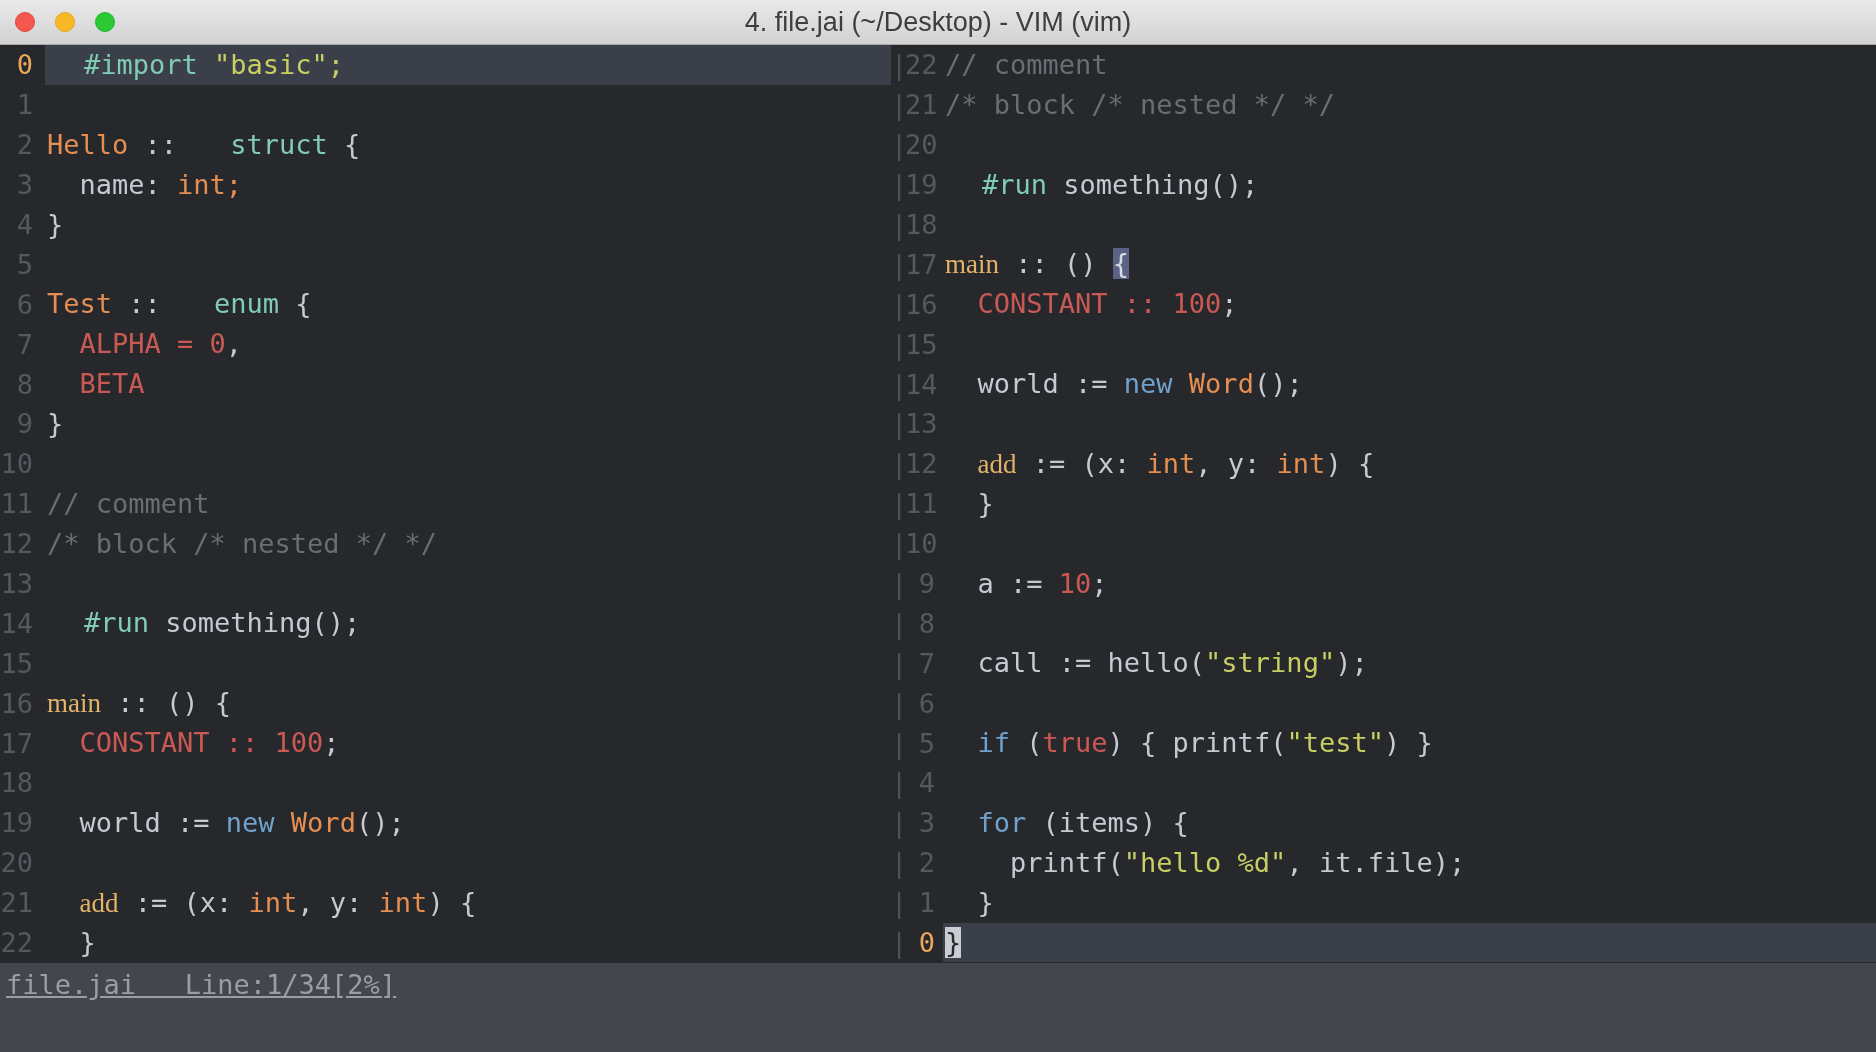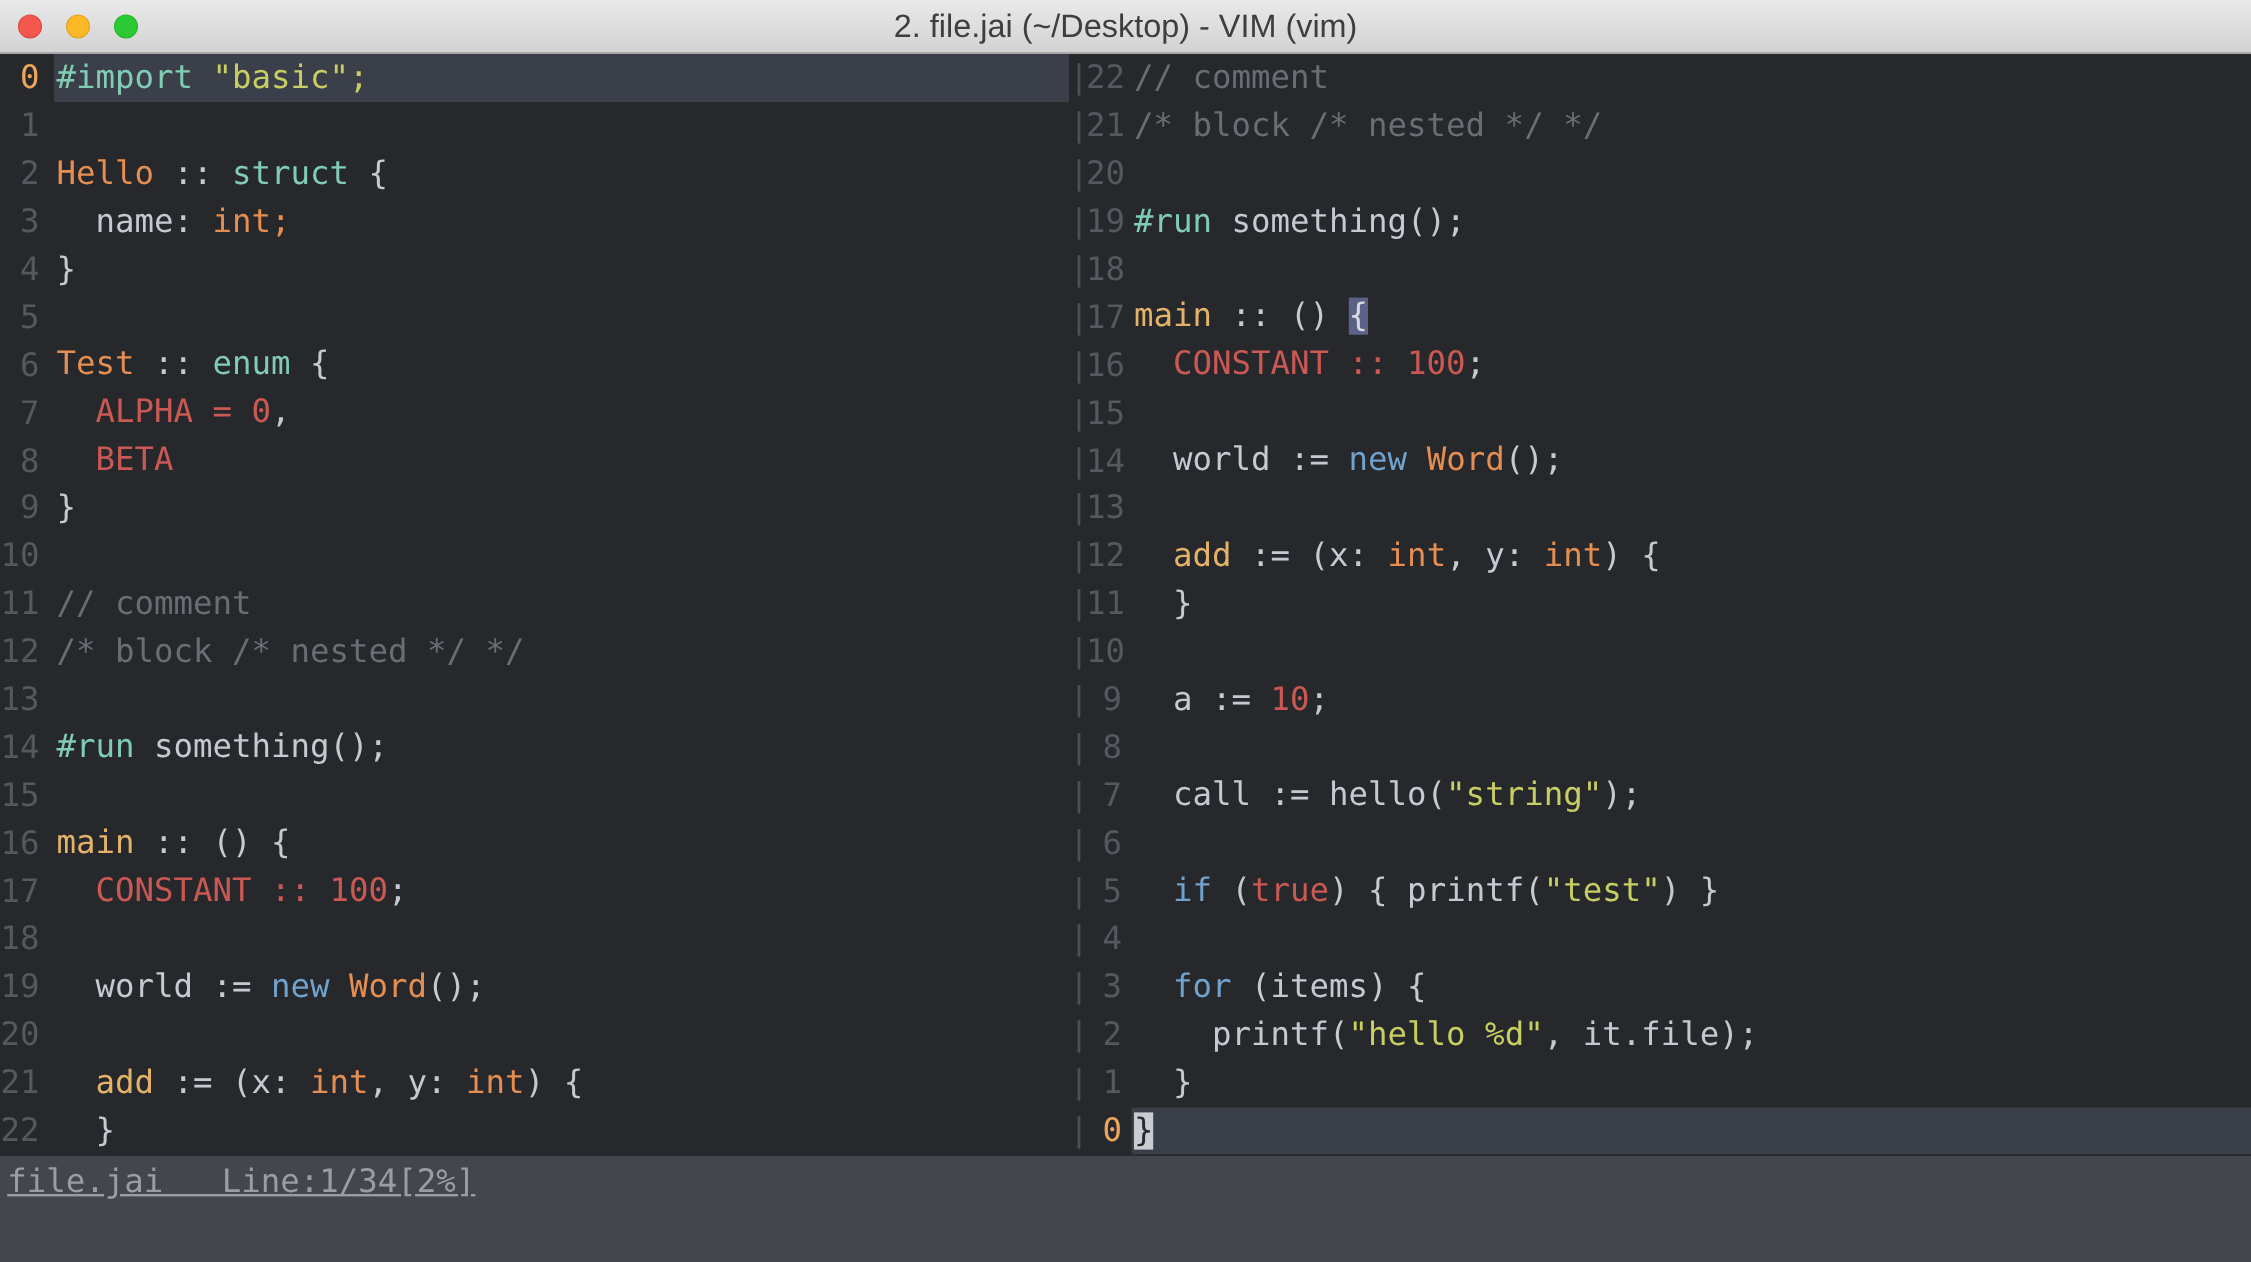--- a/index.html
+++ b/index.html
@@ -35,25 +35,25 @@
   .lnum { flex:0 0 33px; width:33px; text-align:right; color:var(--linenr); }
   .lnum.active { color:var(--linenr_active); }
   .pane.right .lnum { flex:0 0 30px; width:30px; }
   .vsep { flex:0 0 14px; width:14px; color:var(--divider); }
   .content { flex:1; margin-left:12px; padding-left:2px; height:39.9px; line-height:39.9px; white-space:pre; }
   .pane.right .content { margin-left:8px; padding-left:2px; }
   .row.cursorline .content { background:var(--cursorline); }
 
   .c-fg      { color:var(--fg); }
   .c-comment { color:var(--comment); }
-  .c-teal    { color:var(--teal); }
+  .c-teal    { color:var(--teal);margin-left:37px; }
   .c-str     { color:var(--str); }
   .c-red     { color:var(--red); }
   .c-orange  { color:var(--orange);margin-top:20px; }
-  .c-gold    { color:var(--gold); }
+  .c-gold    { color:var(--gold);font-family:Liberation Serif, serif; }
   .c-blue    { color:var(--blue); }
   .c-match   { color:var(--match_fg); background:var(--match_bg); }
   .c-cursor  { color:var(--cursor_fg); background:var(--cursor_bg); }
 
   
   .statusbar {
     flex:0 0 44px; position:relative; background:var(--status_bg);
     font-size:27px; line-height:44px; white-space:pre;
   }
   .status-left  { position:absolute; left:6px;   top:0; color:var(--status_left_fg);text-decoration:underline; }
@@ -63,21 +63,21 @@
 <body>
 
 <div class="window">
 
   <div class="titlebar">
     <div class="traffic">
       <span class="tl-close"></span>
       <span class="tl-min"></span>
       <span class="tl-zoom"></span>
     </div>
-    <div class="title">2. file.jai (~/Desktop) - VIM (vim)</div>
+    <div class="title">4. file.jai (~/Desktop) - VIM (vim)</div>
   </div>
 
   <div class="editor">
     <div class="pane left">
         <div class="lines">
           <div class="row cursorline"><span class="lnum active">0</span><span class="content"><span class="seg c-teal">#import</span><span class="seg c-fg"> </span><span class="seg c-str">"basic";</span></span></div>
           <div class="row"><span class="lnum">1</span><span class="content"></span></div>
           <div class="row"><span class="lnum">2</span><span class="content"><span class="seg c-orange">Hello</span><span class="seg c-fg"> :: </span><span class="seg c-teal">struct</span><span class="seg c-fg"> {</span></span></div>
           <div class="row"><span class="lnum">3</span><span class="content"><span class="seg c-fg">  name: </span><span class="seg c-orange">int;</span></span></div>
           <div class="row"><span class="lnum">4</span><span class="content"><span class="seg c-fg">}</span></span></div>

